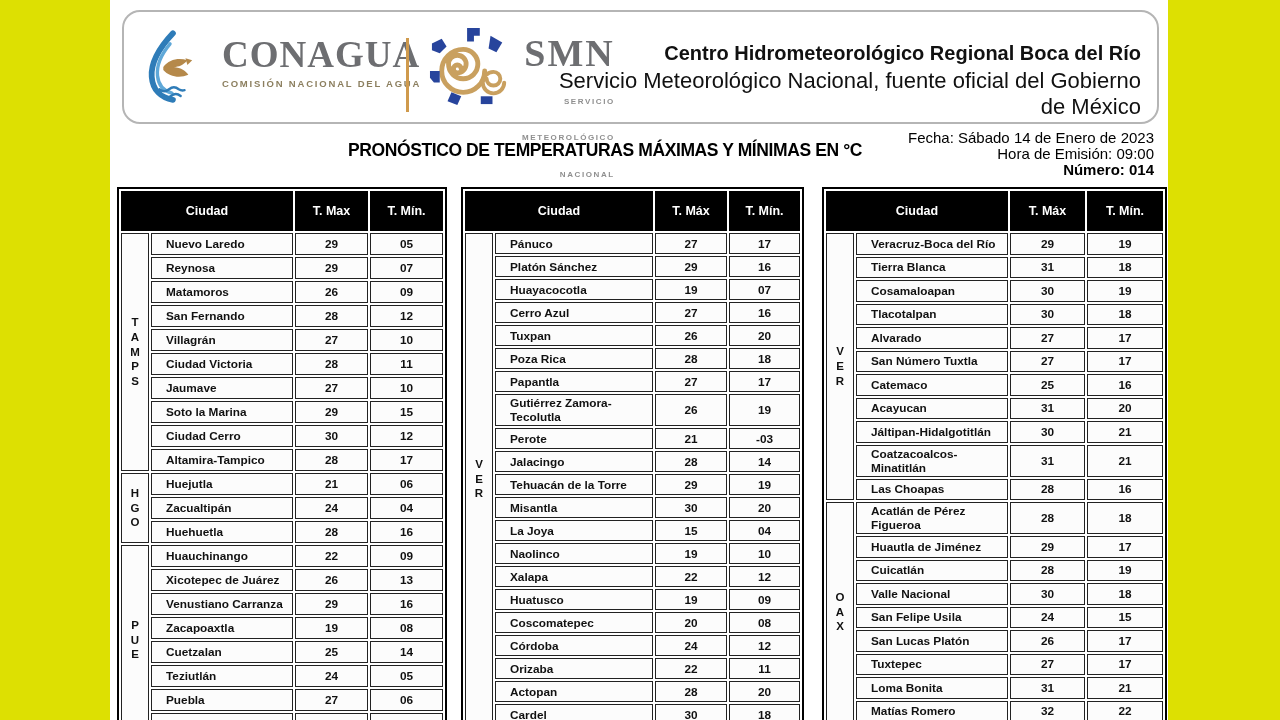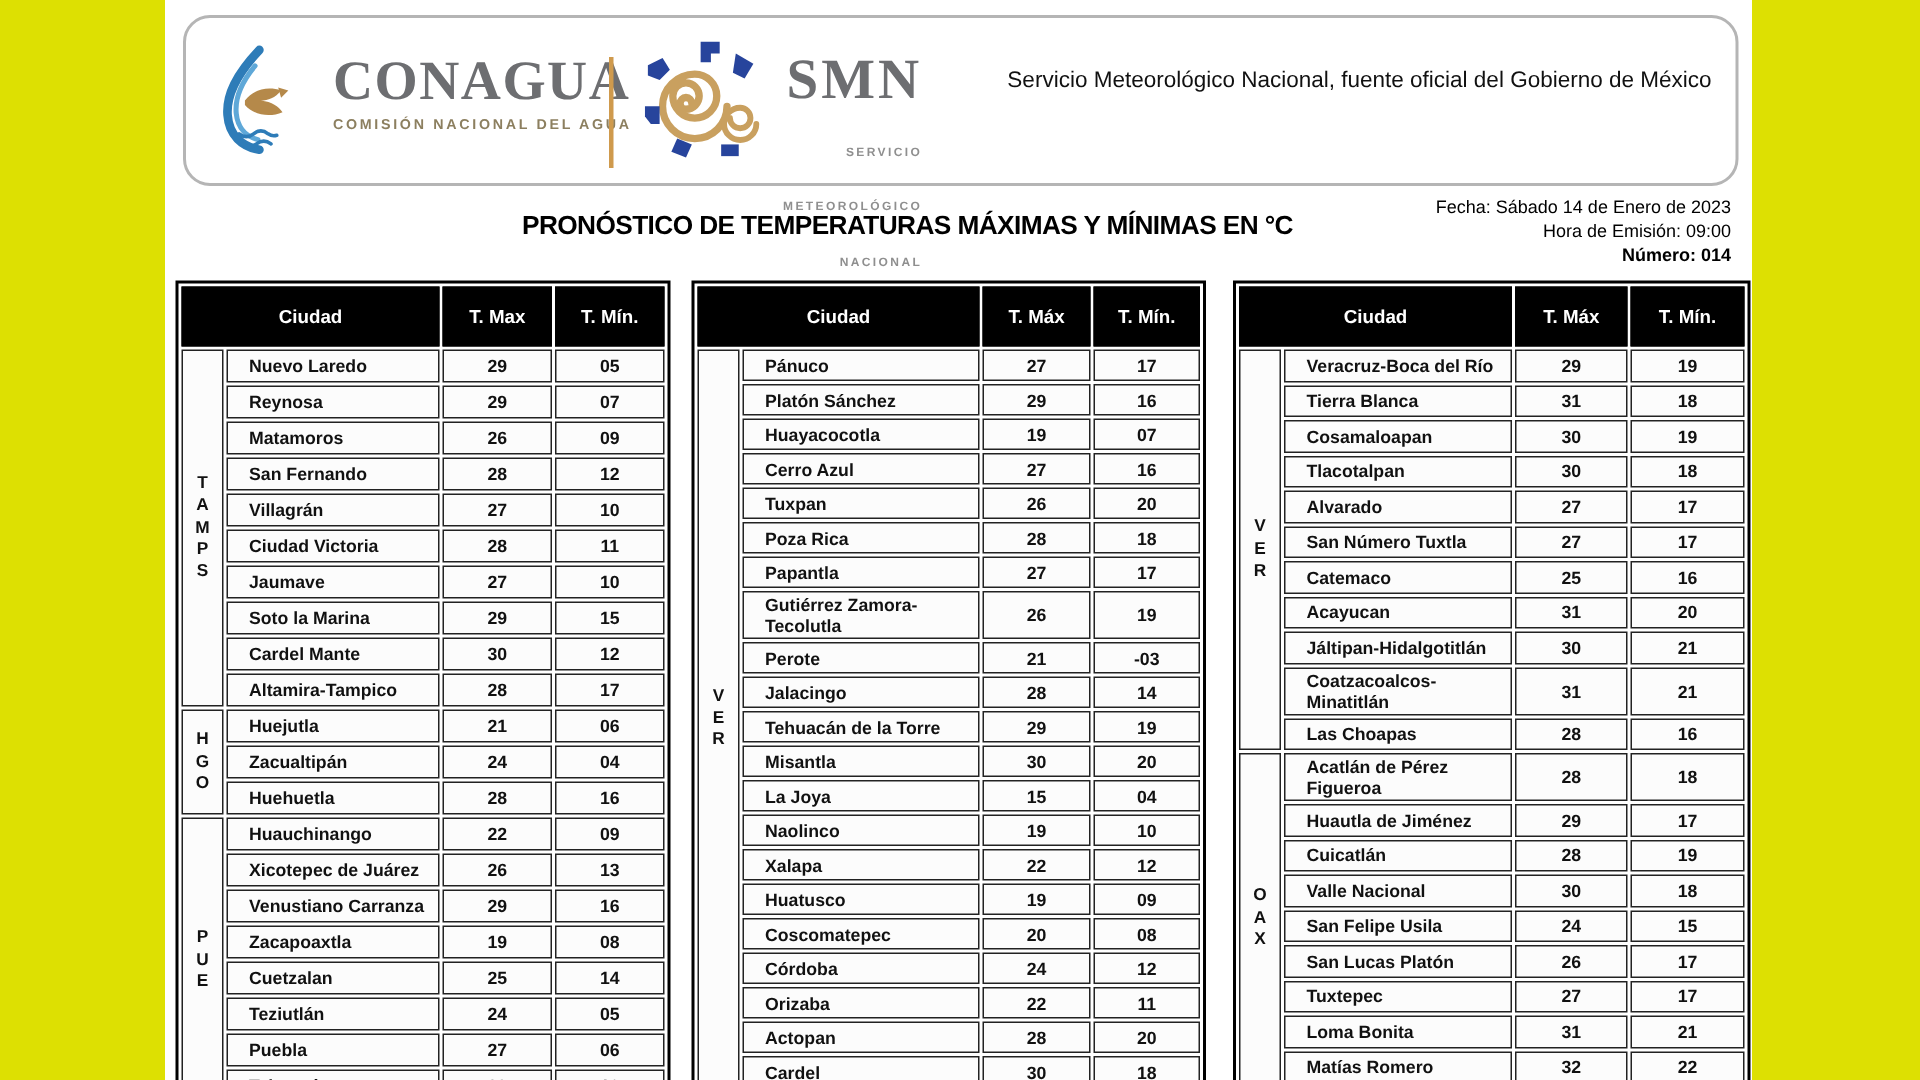--- a/index.html
+++ b/index.html
@@ -38,28 +38,28 @@
     font-family:"Liberation Serif", serif;font-weight:bold;font-size:38px;
     color:var(--gray);letter-spacing:2px;line-height:1;
   }
   .smn-sub{margin-top:5px;}
   .smn-sub span{
     display:block;font-size:8px;letter-spacing:1.6px;color:#8f8f8f;
     font-weight:bold;line-height:1.55;margin-top:24px;
   }
   .header-right{position:absolute;right:16px;top:30px;text-align:right;width:600px;color:#111;}
   .org-title{font-size:20px;font-weight:bold;line-height:1.15;}
-  .org-subtitle{font-size:15px;margin-top:3px;}
+  .org-subtitle{font-size:22px;margin-top:3px;}
 
   
   .forecast-title{
     position:absolute;left:238px;top:140px;width:534px;text-align:left;
     font-size:17.5px;font-weight:bold;letter-spacing:-0.4px;color:#000;
   }
-  .meta{position:absolute;right:14px;top:130px;text-align:right;font-size:12px;line-height:16px;color:#000;}
+  .meta{position:absolute;right:14px;top:130px;text-align:right;font-size:15px;line-height:16px;color:#000;}
   .meta .numero{font-weight:bold;}
 
   
   .wx{
     position:absolute;top:187px;border-collapse:separate;border-spacing:2px;
     border:2px solid #000;background:#fff;table-layout:fixed;
   }
   .wx.t0{left:7px;width:330px;}
   .wx.t1{left:351px;width:343px;}
   .wx.t2{left:712px;width:345px;}
@@ -131,20 +131,21 @@
         <span class="smn-word">SMN</span>
         <div class="smn-sub">
           <span>SERVICIO</span>
           <span>METEOROLÓGICO</span>
           <span>NACIONAL</span>
         </div>
       </span>
     </div>
 
     <div class="header-right">
+      <div class="org-title">Centro Hidrometeorológico Regional Boca del Río</div>
       <div class="org-subtitle">Servicio Meteorológico Nacional, fuente oficial del Gobierno de México</div>
     </div>
   </div>
 
   <div class="forecast-title">PRONÓSTICO DE TEMPERATURAS MÁXIMAS Y MÍNIMAS EN °C</div>
 
   <div class="meta">
     <div>Fecha: Sábado 14 de Enero de 2023</div>
     <div>Hora de Emisión: 09:00</div>
     <div class="numero">Número: 014</div>
@@ -204,21 +205,21 @@
           <td class="city">Jaumave</td>
           <td class="num">27</td>
           <td class="num">10</td>
         </tr>
         <tr>
           <td class="city">Soto la Marina</td>
           <td class="num">29</td>
           <td class="num">15</td>
         </tr>
         <tr>
-          <td class="city">Cardel Mante</td>
+          <td class="city">Ciudad Cerro</td>
           <td class="num">30</td>
           <td class="num">12</td>
         </tr>
         <tr>
           <td class="city">Altamira-Tampico</td>
           <td class="num">28</td>
           <td class="num">17</td>
         </tr>
         <tr>
           <td class="state" rowspan="3">H

